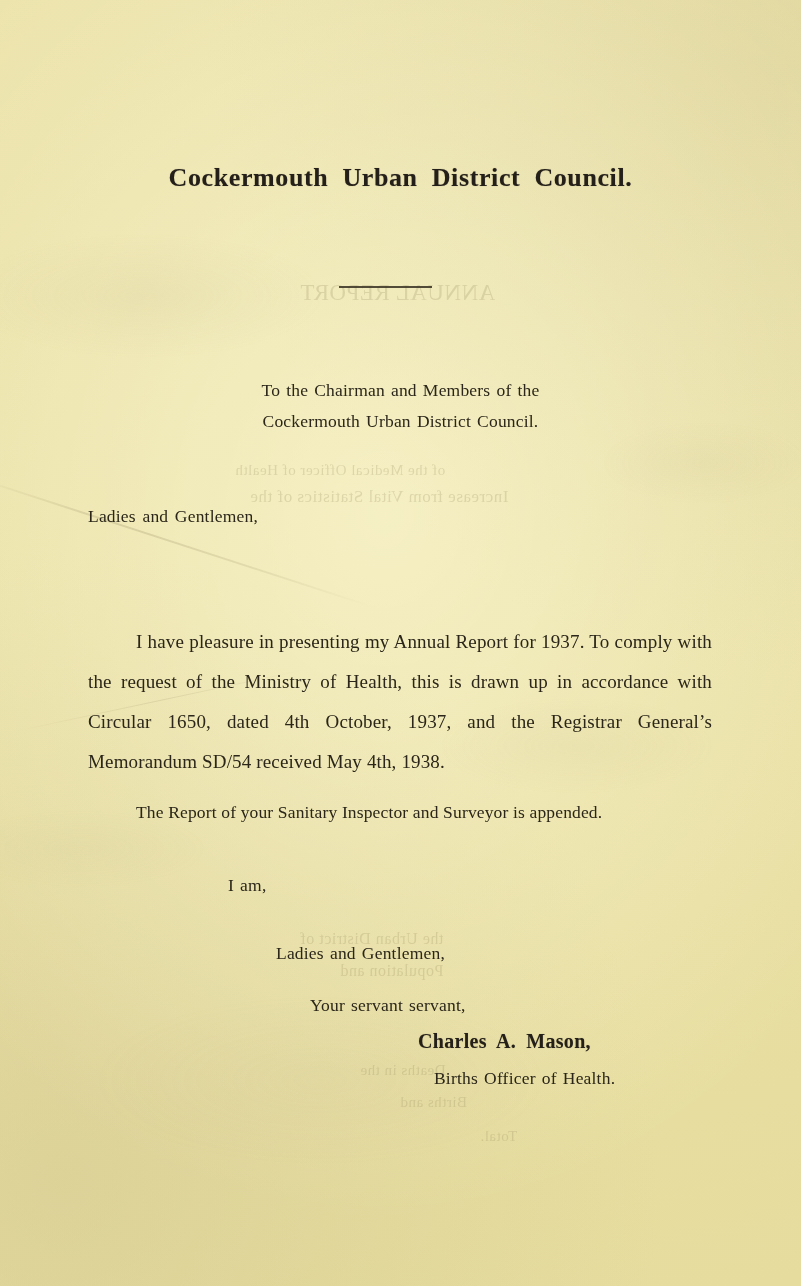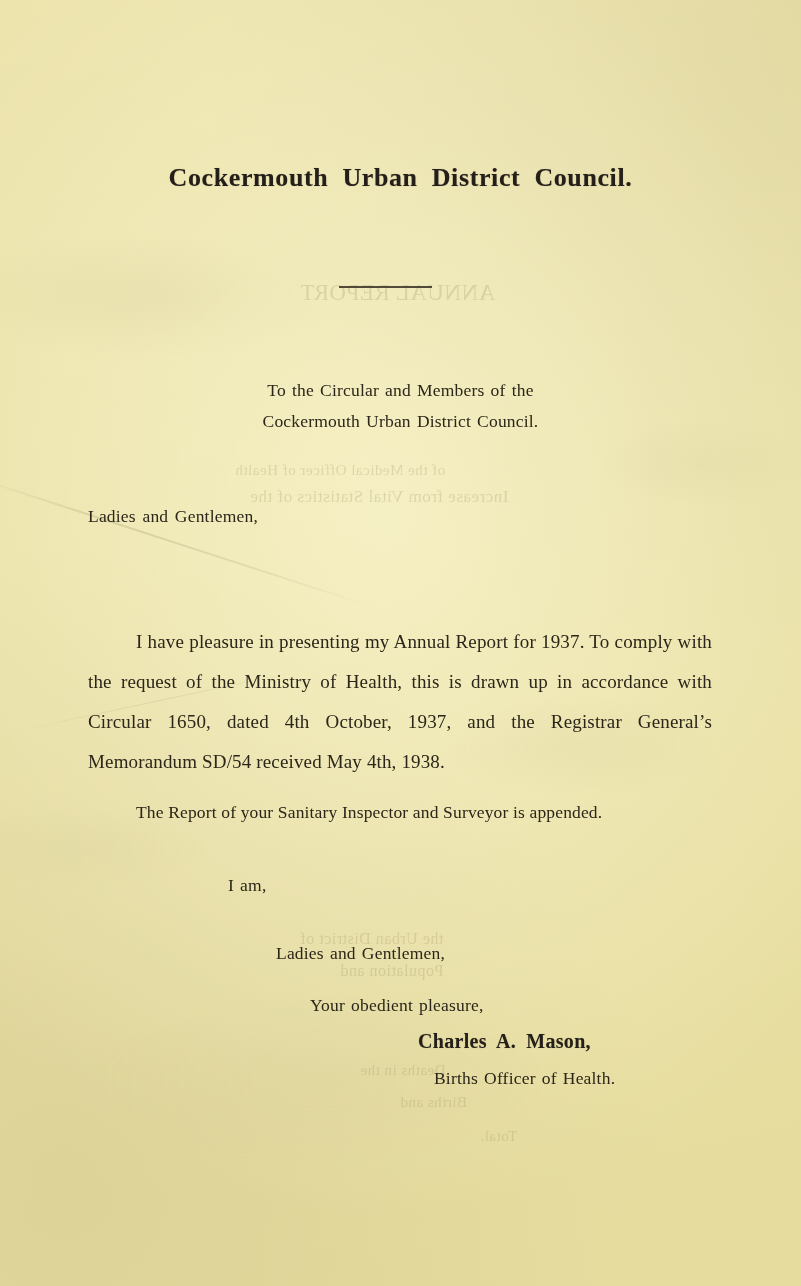--- a/index.html
+++ b/index.html
@@ -217,34 +217,34 @@
       <div class="bleed" style="top: 1128px; left: 480px; font-size: 15px;">Total.</div>
     </div>
 
   <div class="content">
 
     <h1 class="doc-title">Cockermouth Urban District Council.</h1>
 
     <div class="rule"></div>
 
     <div class="addressee">
-      <div>To the Circular and Members of the</div>
+      <div>To the Chairman and Members of the</div>
       <div>Cockermouth Urban District Council.</div>
     </div>
 
     <div class="salutation">Ladies and Gentlemen,</div>
 
     <p class="body-para">I have pleasure in presenting my Annual Report for 1937. To comply with the request of the Ministry of Health, this is drawn up in accordance with Circular 1650, dated 4th October, 1937, and the Registrar General’s Memorandum SD/54 received May 4th, 1938.</p>
 
     <p class="body-para-2">The Report of your Sanitary Inspector and Surveyor is appended.</p>
 
     <div class="closing">
       <span class="line l-iam">I am,</span>
       <span class="line l-ladies">Ladies and Gentlemen,</span>
-      <span class="line l-servant">Your obedient pleasure,</span>
+      <span class="line l-servant">Your servant servant,</span>
     </div>
 
     <div class="signature">Charles A. Mason,</div>
 
     <div class="signature-role">Births Officer of Health.</div>
 
   </div>
 </div>
 
 </body></html>

